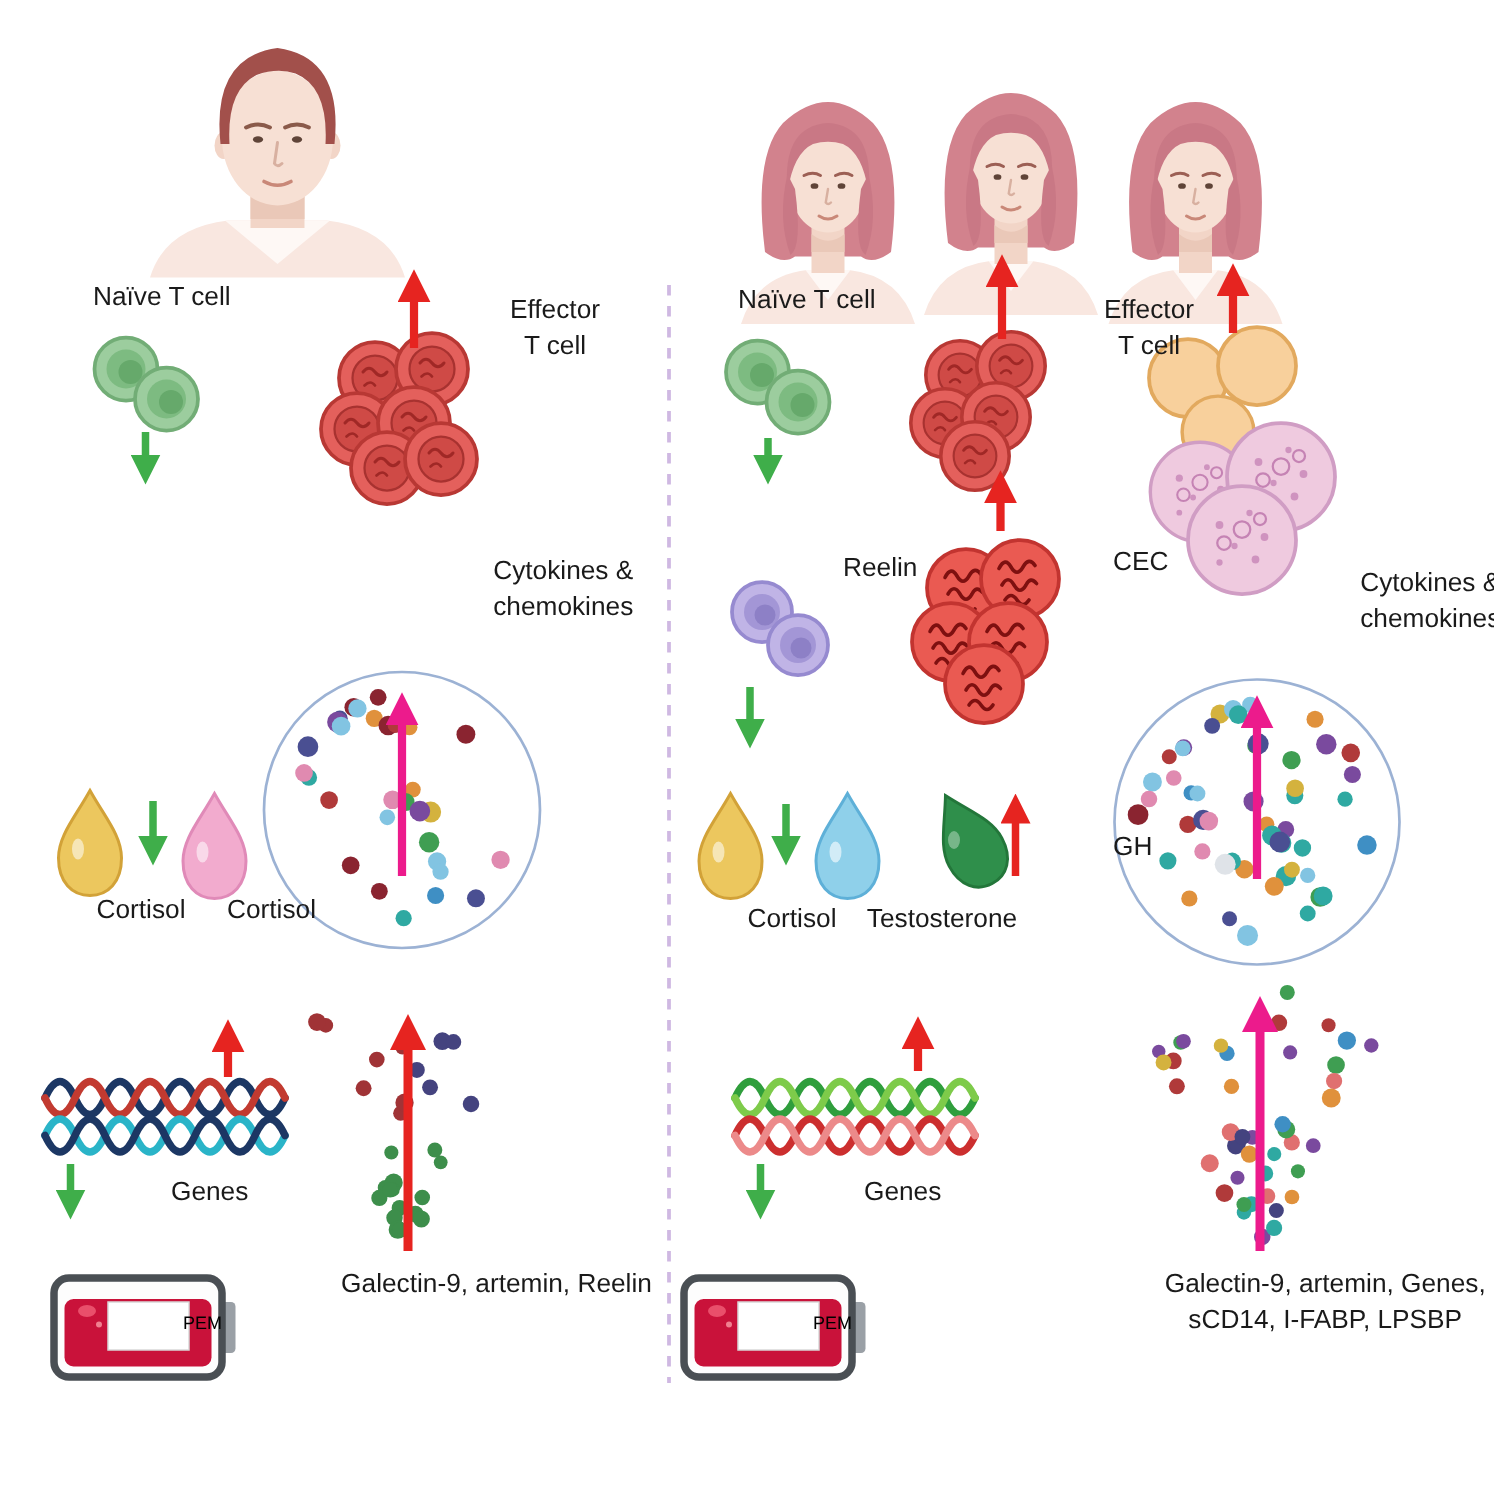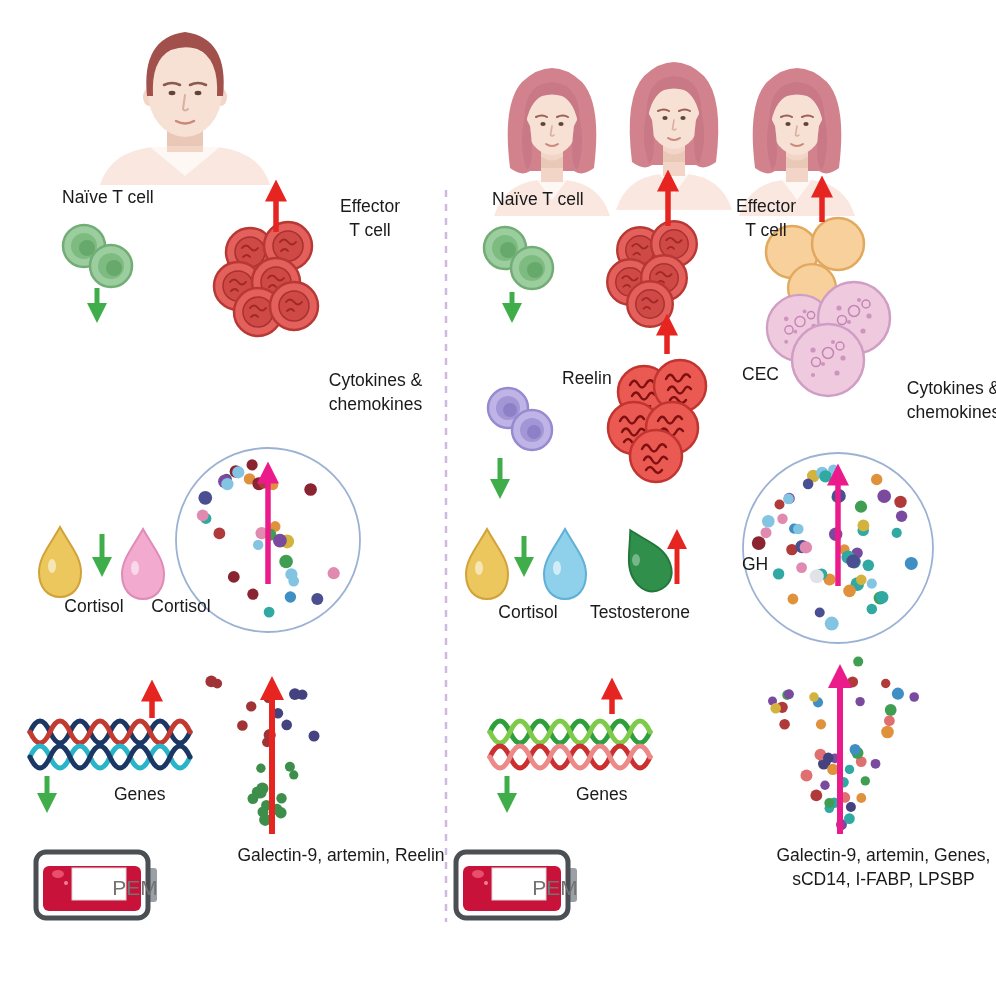--- a/index.html
+++ b/index.html
@@ -14,21 +14,21 @@
     position:relative;width:996px;height:996px;background:#ffffff;
     font-family:"Liberation Sans", sans-serif;overflow:hidden;
   }
   .stage svg{position:absolute;left:0;top:0;}
   .lbl{
     position:absolute;color:#1a1a1a;font-size:17.5px;line-height:1.38;
     white-space:pre-line;
     margin-left:36px;
   }
   .center{text-align:center;}
-  .pem{font-size:21px;color:#737373;}
+  .pem{font-size:12px;color:#000000;}
   .arrow{fill:none;}
   .arrow-red{stroke:var(--arrow-red);}
   .arrow-green{stroke:var(--arrow-green);}
   .arrow-magenta{stroke:var(--arrow-magenta);}
   .ahf-red{fill:var(--arrow-red);}
   .ahf-green{fill:var(--arrow-green);}
   .ahf-magenta{fill:var(--arrow-magenta);}
   .divider{stroke:var(--divider);}
   .battery-fill{fill:var(--battery-red);}
 </style>
@@ -429,31 +429,31 @@
   </svg>
 
   <div class="lbl" style="left:26px;top:185px;width:130px">Naïve T cell</div>
   <div class="lbl center" style="left:288px;top:194px;width:92px">Effector
 T cell</div>
   <div class="lbl center" style="left:272px;top:368px;width:135px">Cytokines &amp;
 chemokines</div>
   <div class="lbl center" style="left:18px;top:594px;width:80px">Cortisol</div>
   <div class="lbl center" style="left:100px;top:594px;width:90px">Cortisol</div>
   <div class="lbl" style="left:78px;top:782px;width:70px">Genes</div>
-  <div class="lbl center" style="left:170px;top:843px;width:270px">Galectin-9, artemin, Reelin</div>
+  <div class="lbl center" style="left:160px;top:843px;width:270px">Galectin-9, artemin, Reelin</div>
   <div class="lbl pem center" style="left:72px;top:874px;width:54px">PEM</div>
 
   <div class="lbl" style="left:456px;top:187px;width:130px">Naïve T cell</div>
   <div class="lbl center" style="left:684px;top:194px;width:92px">Effector
 T cell</div>
   <div class="lbl" style="left:526px;top:366px;width:70px">Reelin</div>
   <div class="lbl" style="left:706px;top:362px;width:60px">CEC</div>
   <div class="lbl center" style="left:845px;top:376px;width:145px">Cytokines &amp;
 chemokines</div>
   <div class="lbl center" style="left:452px;top:600px;width:80px">Cortisol</div>
-  <div class="lbl center" style="left:544px;top:600px;width:120px">Testosterone</div>
+  <div class="lbl center" style="left:532px;top:600px;width:120px">Testosterone</div>
   <div class="lbl" style="left:706px;top:552px;width:40px">GH</div>
   <div class="lbl" style="left:540px;top:782px;width:70px">Genes</div>
   <div class="lbl center" style="left:715px;top:843px;width:265px">Galectin-9, artemin, Genes,
 sCD14, I-FABP, LPSBP</div>
   <div class="lbl pem center" style="left:492px;top:874px;width:54px">PEM</div>
 
 </div>
 
 </body></html>

